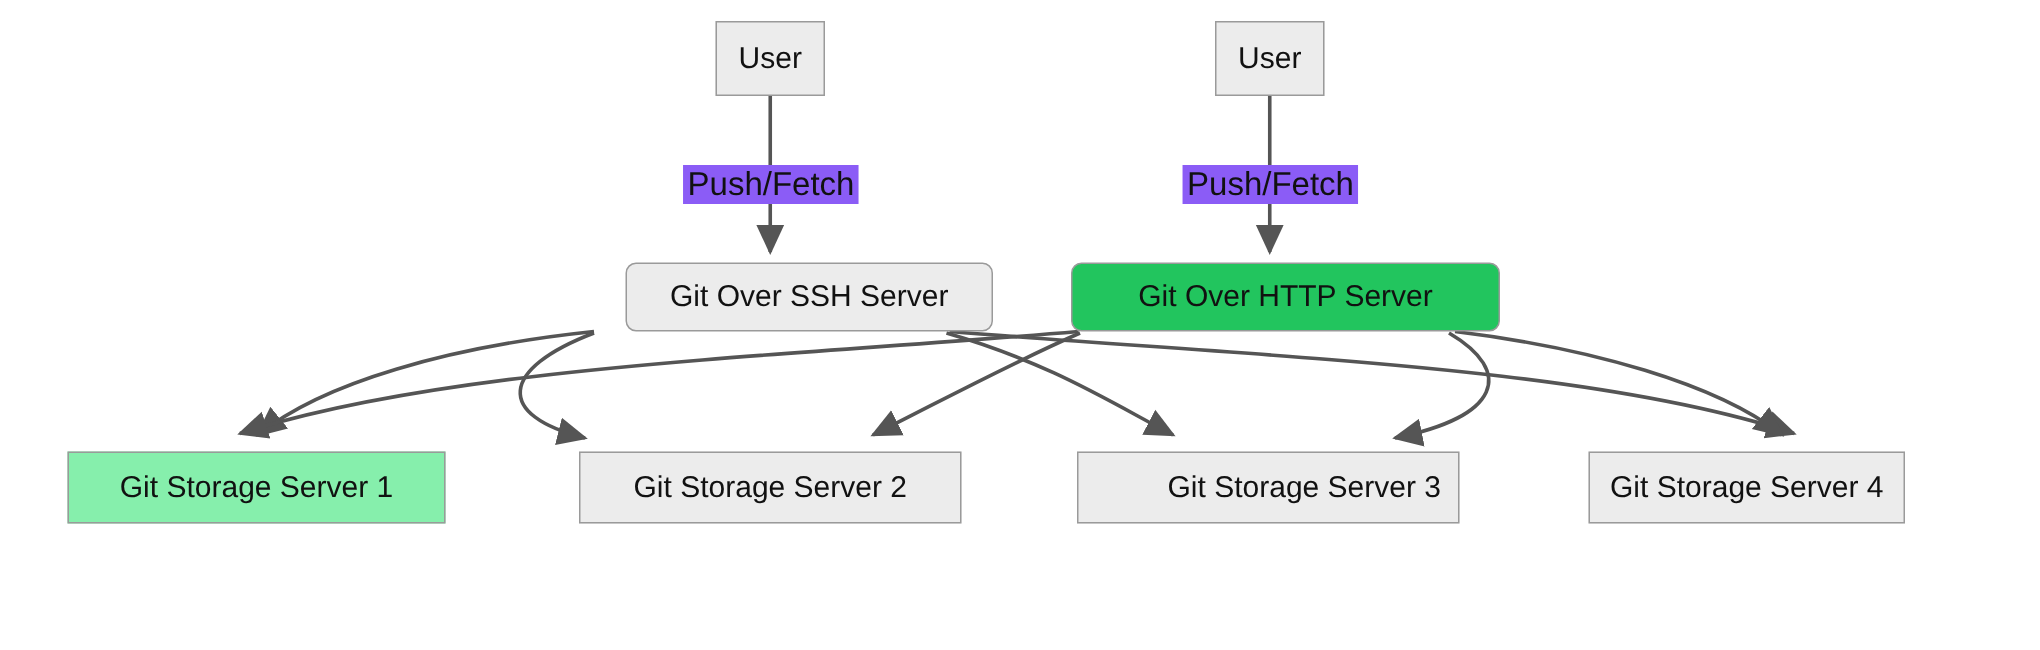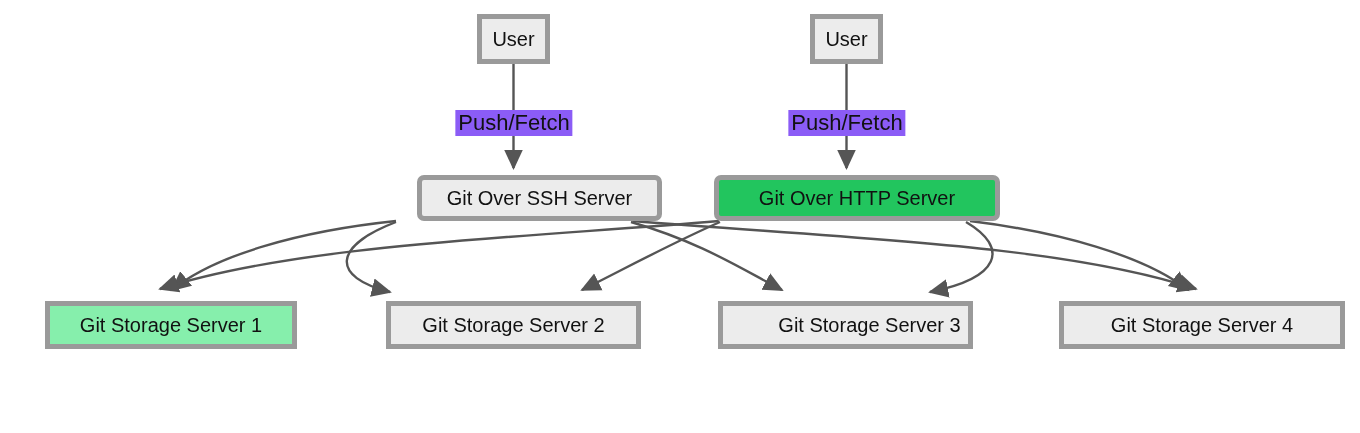--- a/index.html
+++ b/index.html
@@ -9,21 +9,21 @@
     font-family:"Liberation Sans", sans-serif;
     overflow:hidden;
     position:relative;
   }
   #canvas{position:absolute;inset:0;width:1360px;height:433px;}
   .edge-layer{position:absolute;left:0;top:0;width:1360px;height:433px;pointer-events:none;}
   .node{
     position:absolute;
     box-sizing:border-box;
     background:#ececec;
-    border:5px solid #8b5cf6;
+    border:1px solid #8b5cf6;
     display:flex;
     align-items:center;
     justify-content:center;
     color:#111111;
     font-size:20px;
     line-height:1;
     white-space:nowrap;
     z-index:3;
   }
   .node.rounded{border-radius:7px;}
@@ -79,21 +79,21 @@
       </div>
       <div class="node" style="left: 45px; top: 301px; width: 252px; height: 48px; background: #86efac; border-color: rgb(154, 154, 154); color: rgb(17, 17, 17);">
         <span>Git Storage Server 1</span>
       </div>
       <div class="node" style="left: 386px; top: 301px; width: 255px; height: 48px; background: rgb(236, 236, 236); border-color: rgb(154, 154, 154); color: rgb(17, 17, 17);">
         <span>Git Storage Server 2</span>
       </div>
       <div class="node" style="left: 718px; top: 301px; width: 255px; height: 48px; background: rgb(236, 236, 236); border-color: rgb(154, 154, 154); color: rgb(17, 17, 17); padding-left: 48px;">
         <span>Git Storage Server 3</span>
       </div>
-      <div class="node" style="left: 1059px; top: 301px; width: 286px; height: 48px; background: rgb(236, 236, 236); border-color: rgb(154, 154, 154); color: rgb(17, 17, 17);">
+      <div class="node" style="left: 1059px; top: 301px; width: 211px; height: 48px; background: rgb(236, 236, 236); border-color: rgb(154, 154, 154); color: rgb(17, 17, 17);">
         <span>Git Storage Server 4</span>
       </div>
     </div>
   <div id="edge-labels-group">
       <div class="edge-label" style="left: 514px; top: 123px; color: rgb(17, 17, 17);">Push/Fetch</div>
       <div class="edge-label" style="left: 847px; top: 123px; color: rgb(17, 17, 17);">Push/Fetch</div>
     </div>
 
 </div>
 

